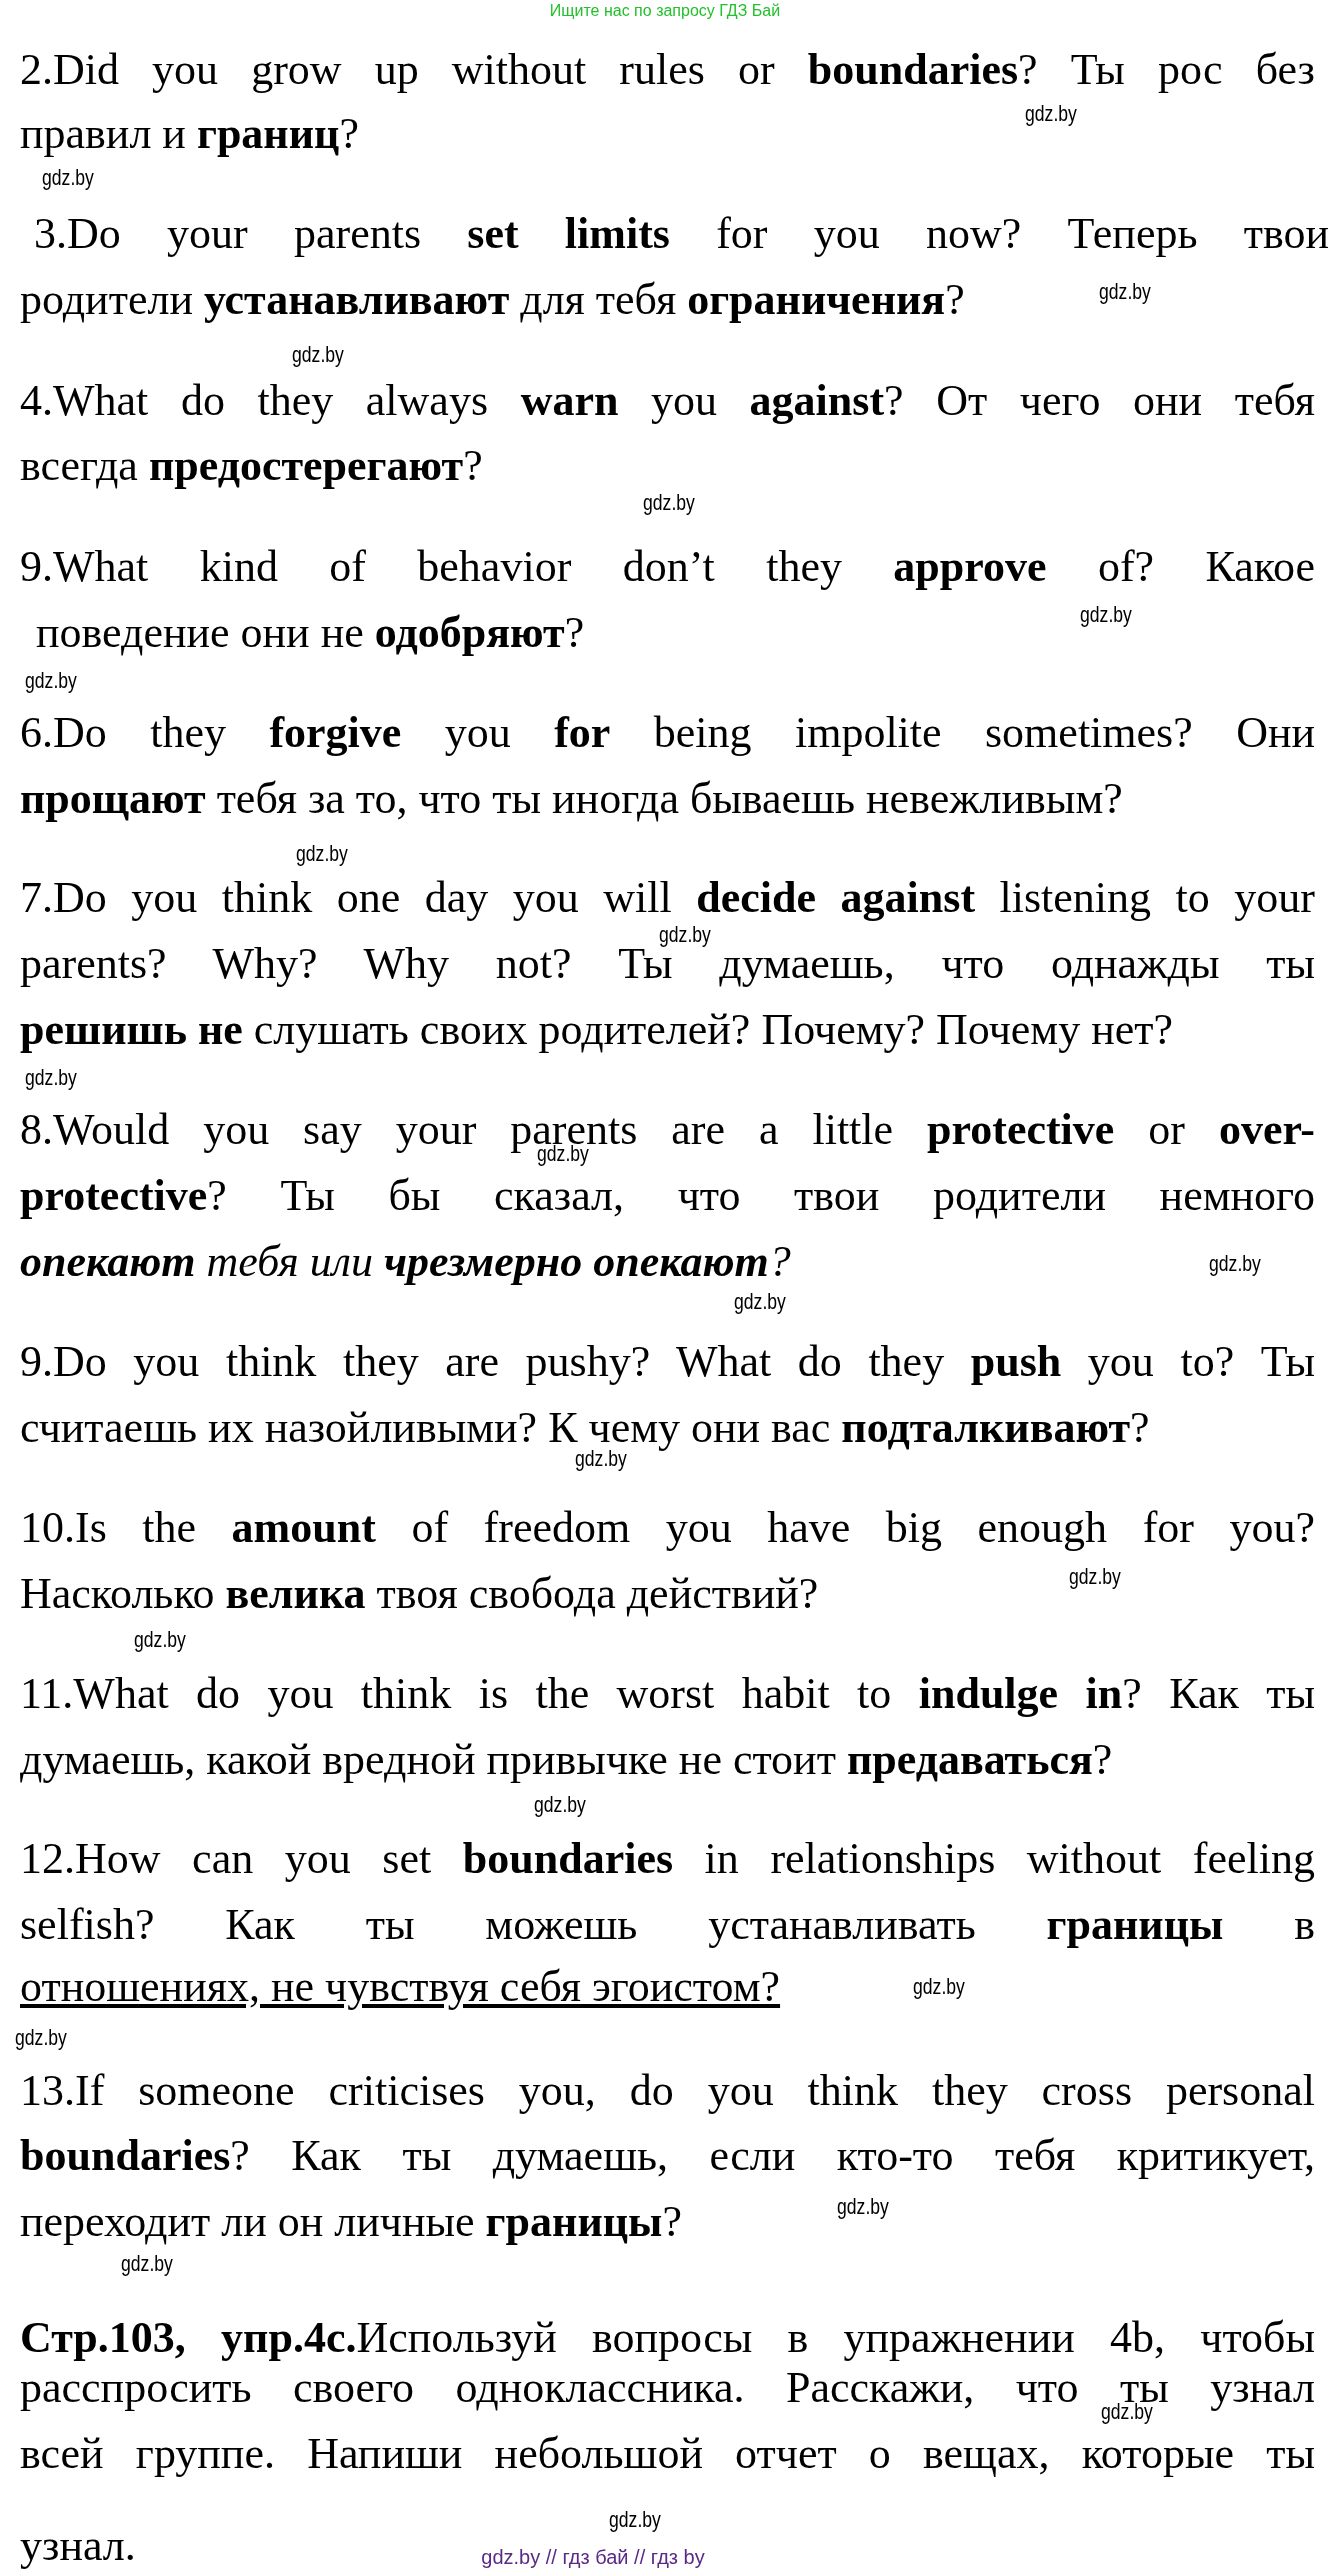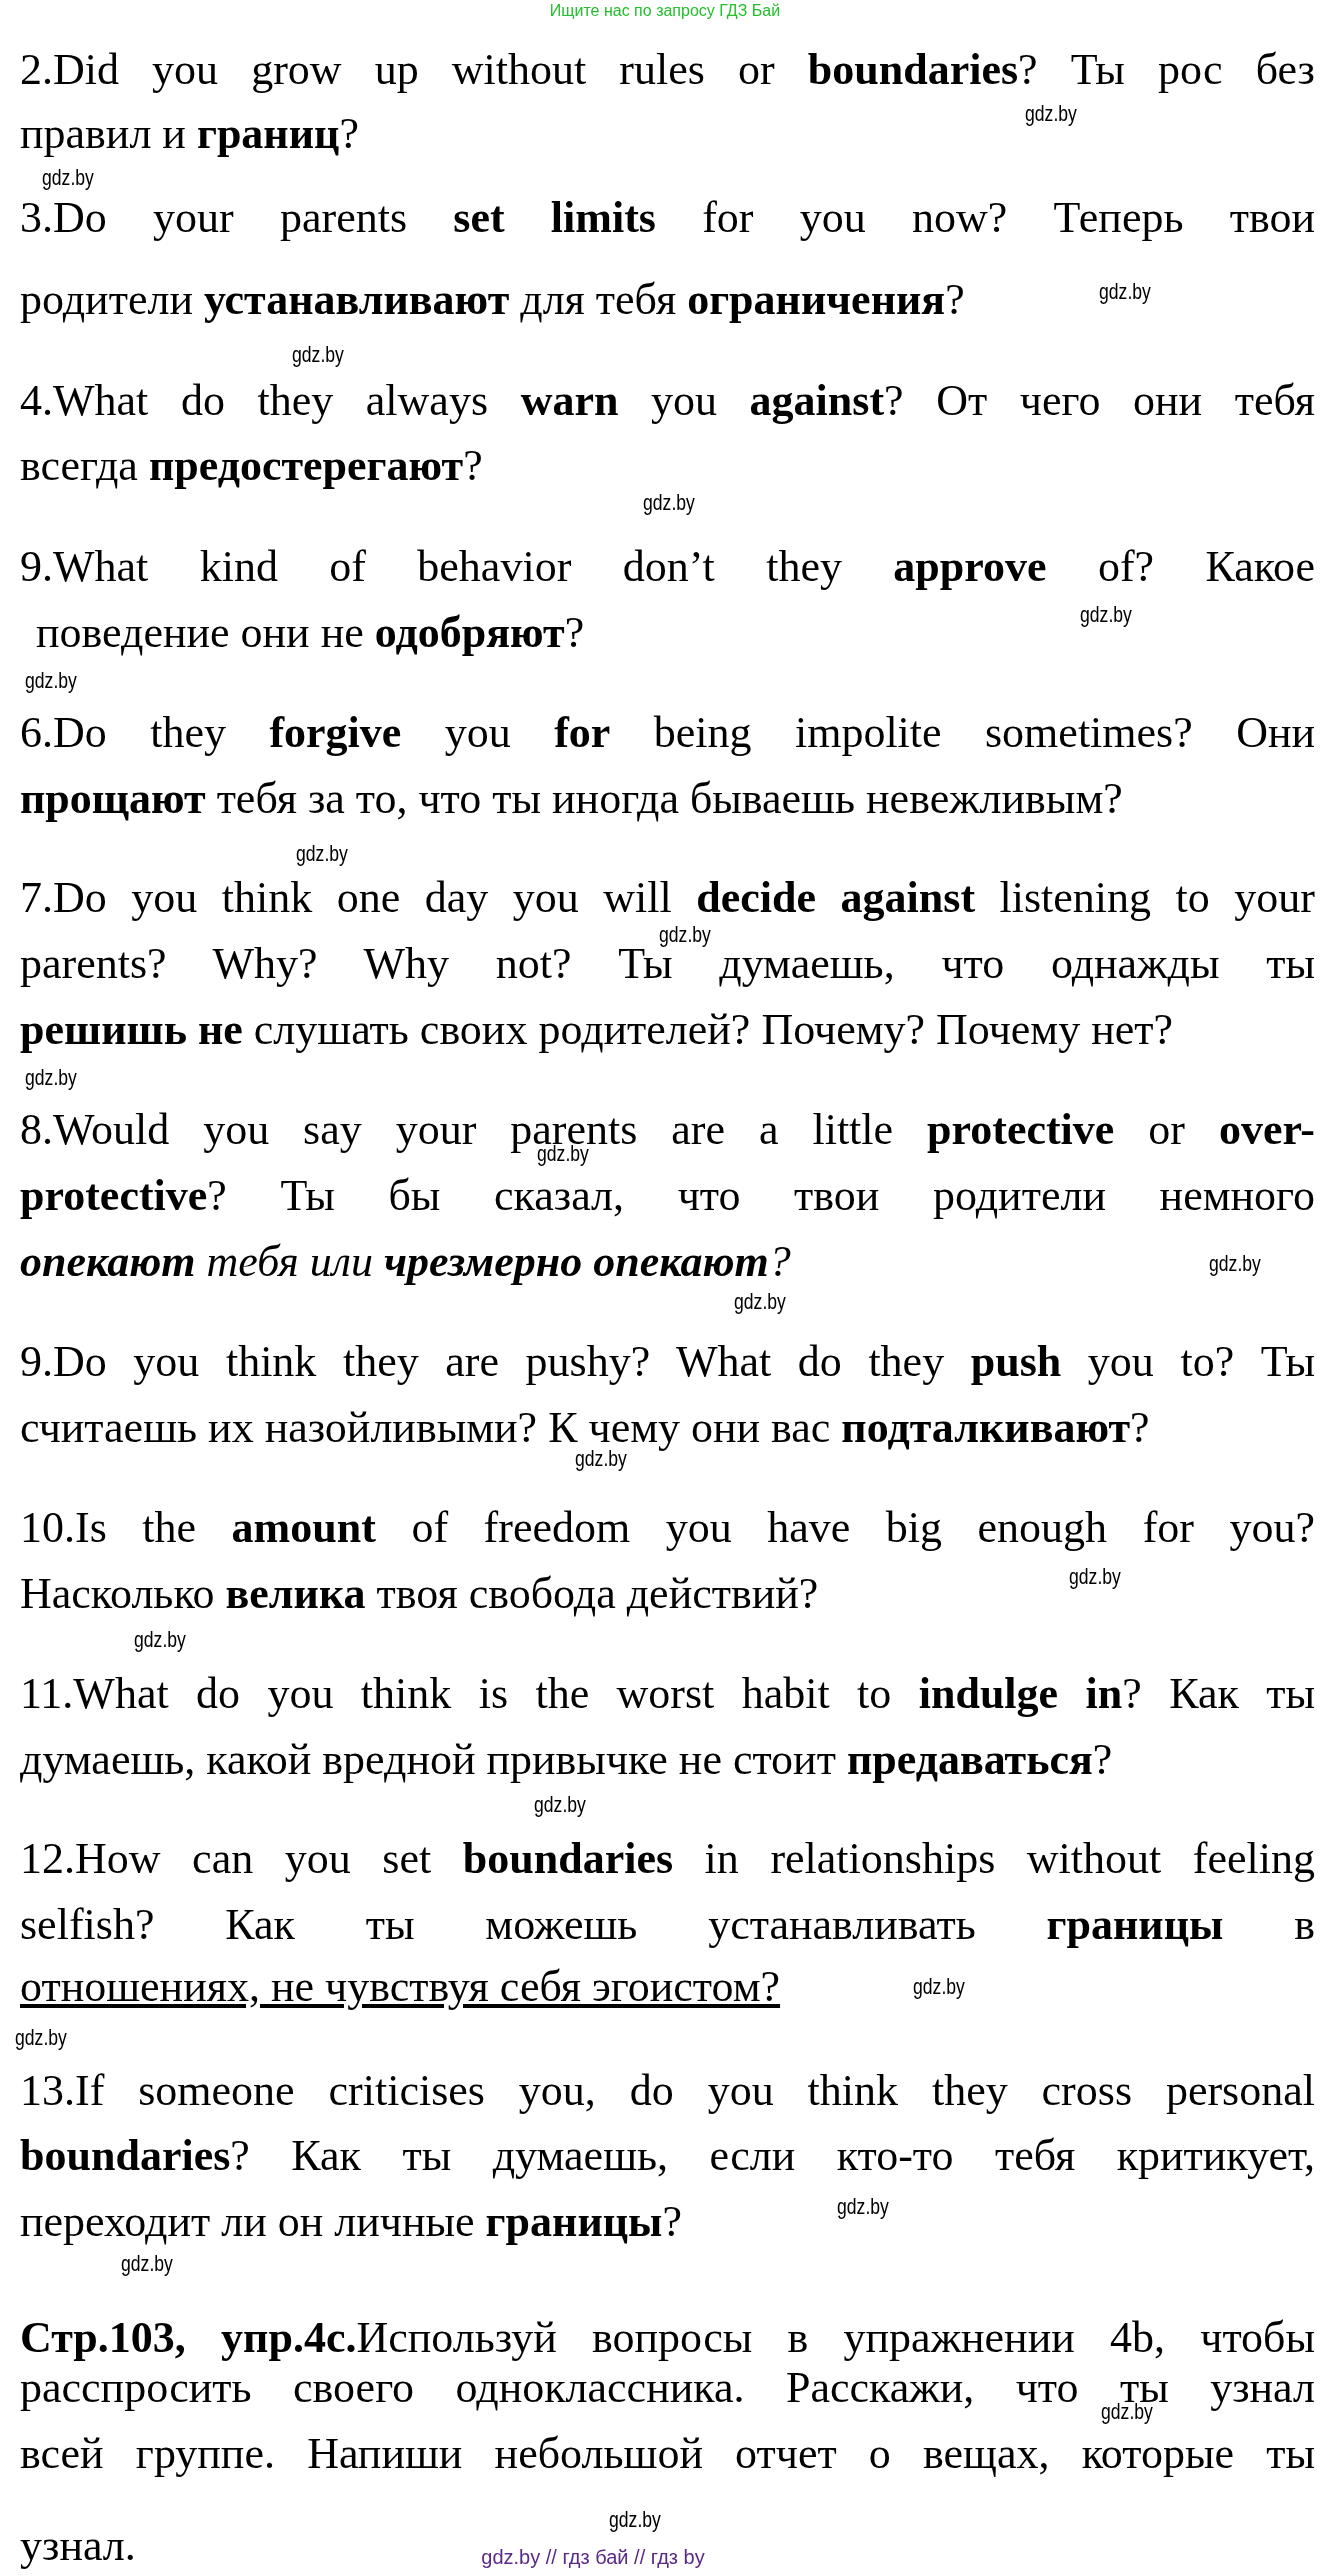--- a/index.html
+++ b/index.html
@@ -16,21 +16,21 @@
   .wm { position:absolute; font-family:"Liberation Sans", sans-serif; font-size:22px;
         color:#000; transform:scaleX(0.8); transform-origin:left top; }
 </style>
 </head>
 <body>
 
 <div class="hdr">Ищите нас по запросу ГДЗ Бай</div>
 <div id="doc">
     <div class="line just" style="top: 44px;"><span>2.Did you grow up without rules or </span><b>boundaries</b><span>? Ты рос без</span></div>
     <div class="line" style="top: 108px;"><span>правил и </span><b>границ</b><span>?</span></div>
-    <div class="line just" style="top: 192px;"><span>3.Do your parents </span><b>set limits</b><span> for you now? Теперь твои</span></div>
+    <div class="line just" style="top: 208px; margin-left: 14px;"><span>3.Do your parents </span><b>set limits</b><span> for you now? Теперь твои</span></div>
     <div class="line" style="top: 274px;"><span>родители </span><b>устанавливают</b><span> для тебя </span><b>ограничения</b><span>?</span></div>
     <div class="line just" style="top: 375px;"><span>4.What do they always </span><b>warn</b><span> you </span><b>against</b><span>? От чего они тебя</span></div>
     <div class="line" style="top: 440px;"><span>всегда </span><b>предостерегают</b><span>?</span></div>
     <div class="line just" style="top: 541px;"><span>9.What kind of behavior don’t they </span><b>approve</b><span> of? Какое</span></div>
     <div class="line" style="top: 607px; margin-left: 16px;"><span>поведение они не </span><b>одобряют</b><span>?</span></div>
     <div class="line just" style="top: 707px;"><span>6.Do they </span><b>forgive</b><span> you </span><b>for</b><span> being impolite sometimes? Они</span></div>
     <div class="line" style="top: 773px;"><b>прощают</b><span> тебя за то, что ты иногда бываешь невежливым?</span></div>
     <div class="line just" style="top: 872px;"><span>7.Do you think one day you will </span><b>decide against</b><span> listening to your</span></div>
     <div class="line just" style="top: 938px;"><span>parents? Why? Why not? Ты думаешь, что однажды ты</span></div>
     <div class="line" style="top: 1004px;"><b>решишь не</b><span> слушать своих родителей? Почему? Почему нет?</span></div>

